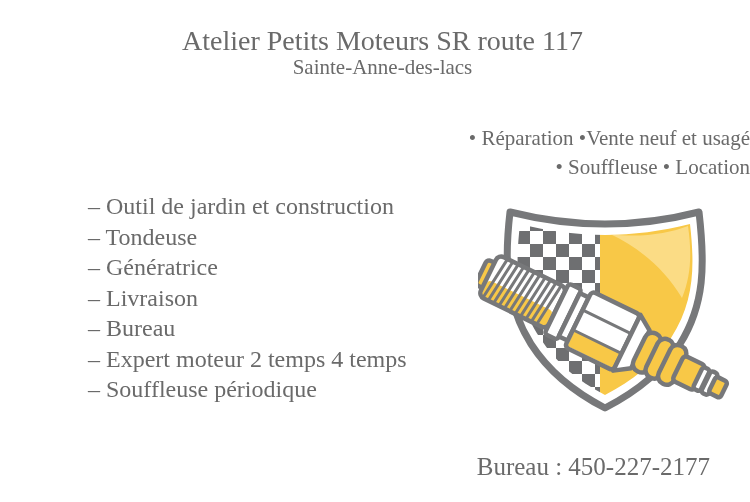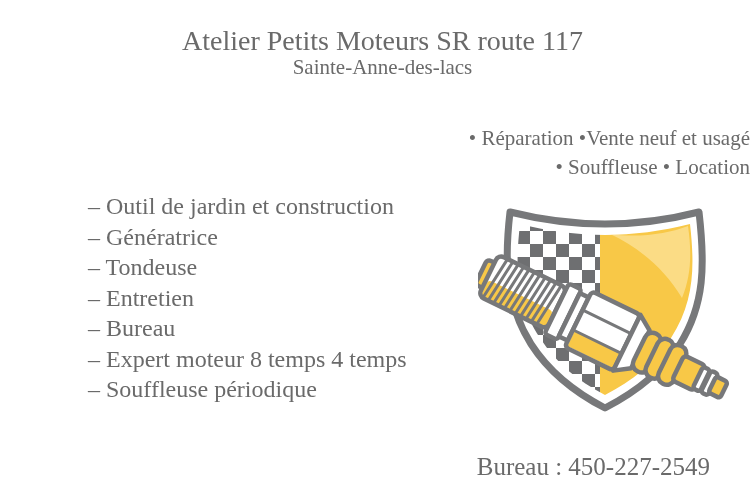--- a/index.html
+++ b/index.html
@@ -46,25 +46,25 @@
 
   <div id="subtitle" class="centered">Sainte-Anne-des-lacs</div>
 
   <div id="services" class="centered">
     <div>•  Réparation •Vente neuf et usagé</div>
     <div>• Souffleuse • Location</div>
   </div>
 
   <ul id="service-list">
     <li>– Outil de jardin et construction</li>
+    <li>– Tondeuse</li>
     <li>– Génératrice</li>
-    <li>– Tondeuse</li>
-    <li>– Entretien</li>
+    <li>– Livraison</li>
     <li>– Bureau</li>
-    <li>– Expert moteur 8 temps 4 temps</li>
+    <li>– Expert moteur 2 temps 4 temps</li>
     <li>– Souffleuse périodique</li>
   </ul>
 
   <svg id="logo" viewBox="0 0 262 232" xmlns="http://www.w3.org/2000/svg">
     <defs>
       <pattern id="chk" width="26" height="26" patternUnits="userSpaceOnUse">
         <rect width="26" height="26" fill="#ffffff"></rect>
         <rect width="13" height="13" style="fill:var(--checker)"></rect>
         <rect x="13" y="13" width="13" height="13" style="fill:var(--checker)"></rect>
       </pattern>
@@ -124,15 +124,15 @@
 
       <rect x="207" y="-14" width="24" height="28" rx="4" class="plug-stroke plug-yellow"></rect>
 
       <rect x="229" y="-12" width="8" height="24" rx="3" class="plug-stroke"></rect>
       <rect x="238" y="-12" width="8" height="24" rx="3" class="plug-stroke"></rect>
 
       <rect x="245" y="-9" width="13" height="18" rx="3" class="plug-stroke plug-yellow"></rect>
     </g>
   </svg>
 
-  <div id="phone">Bureau : 450-227-2549</div>
+  <div id="phone">Bureau : 450-227-2177</div>
 
 </div>
 
 </body></html>

